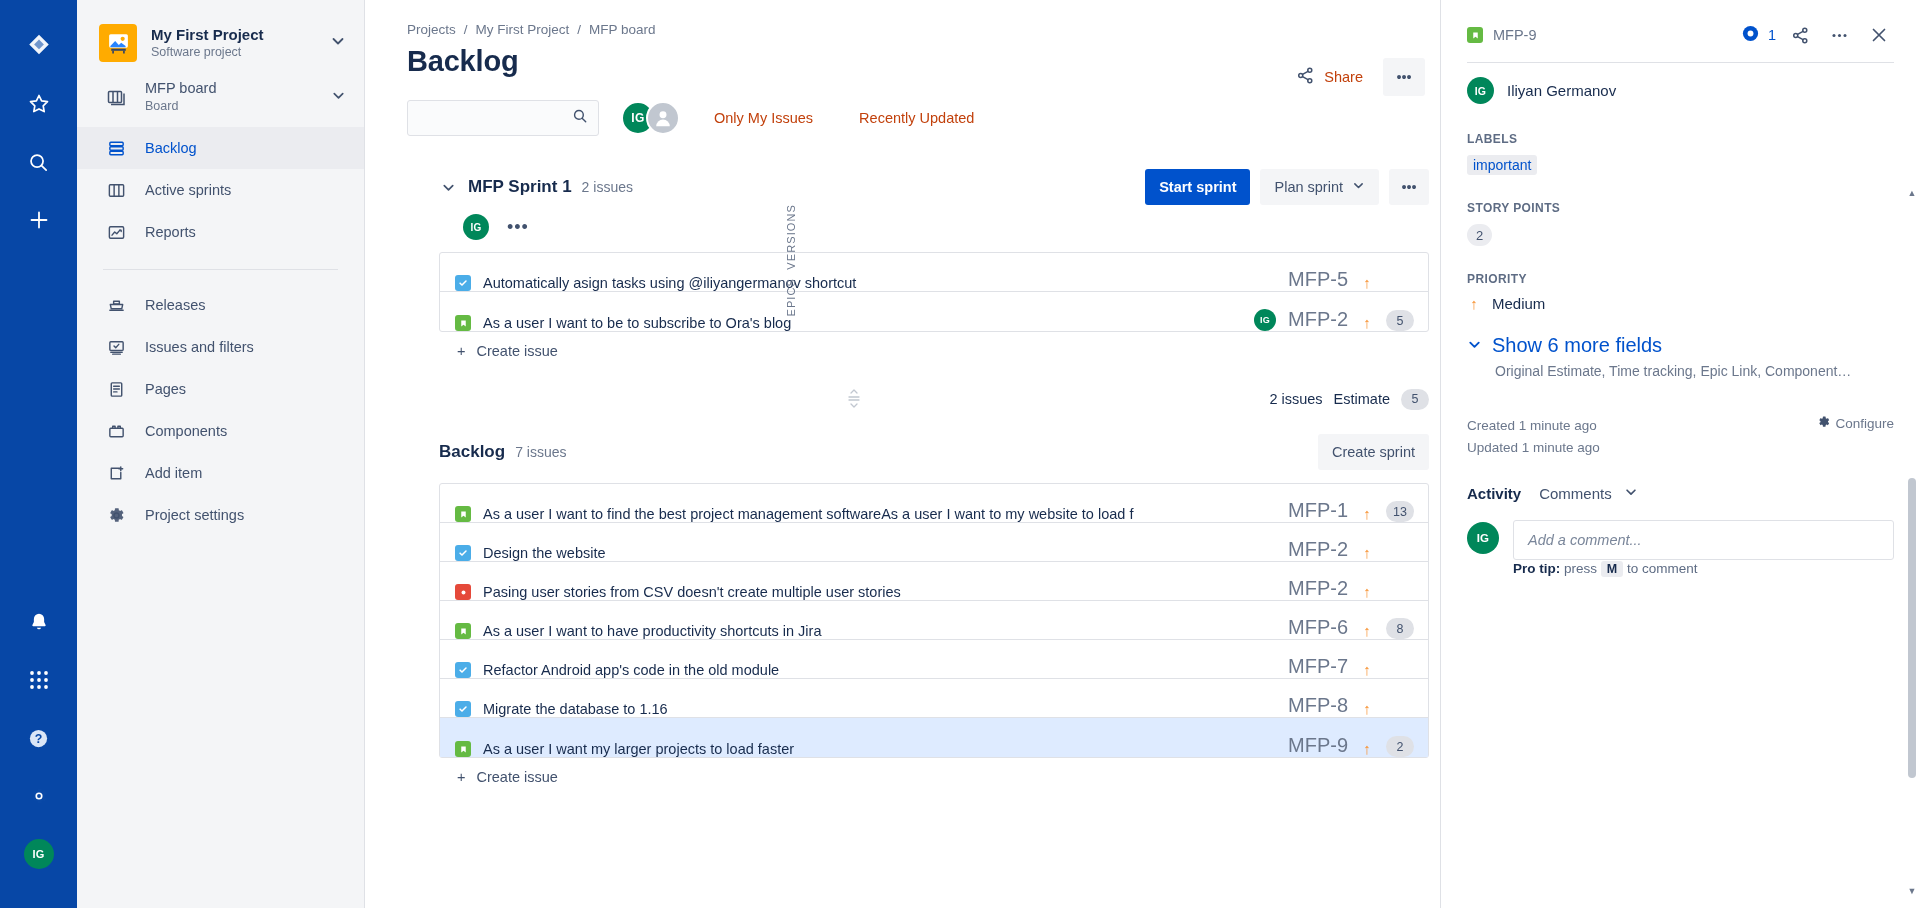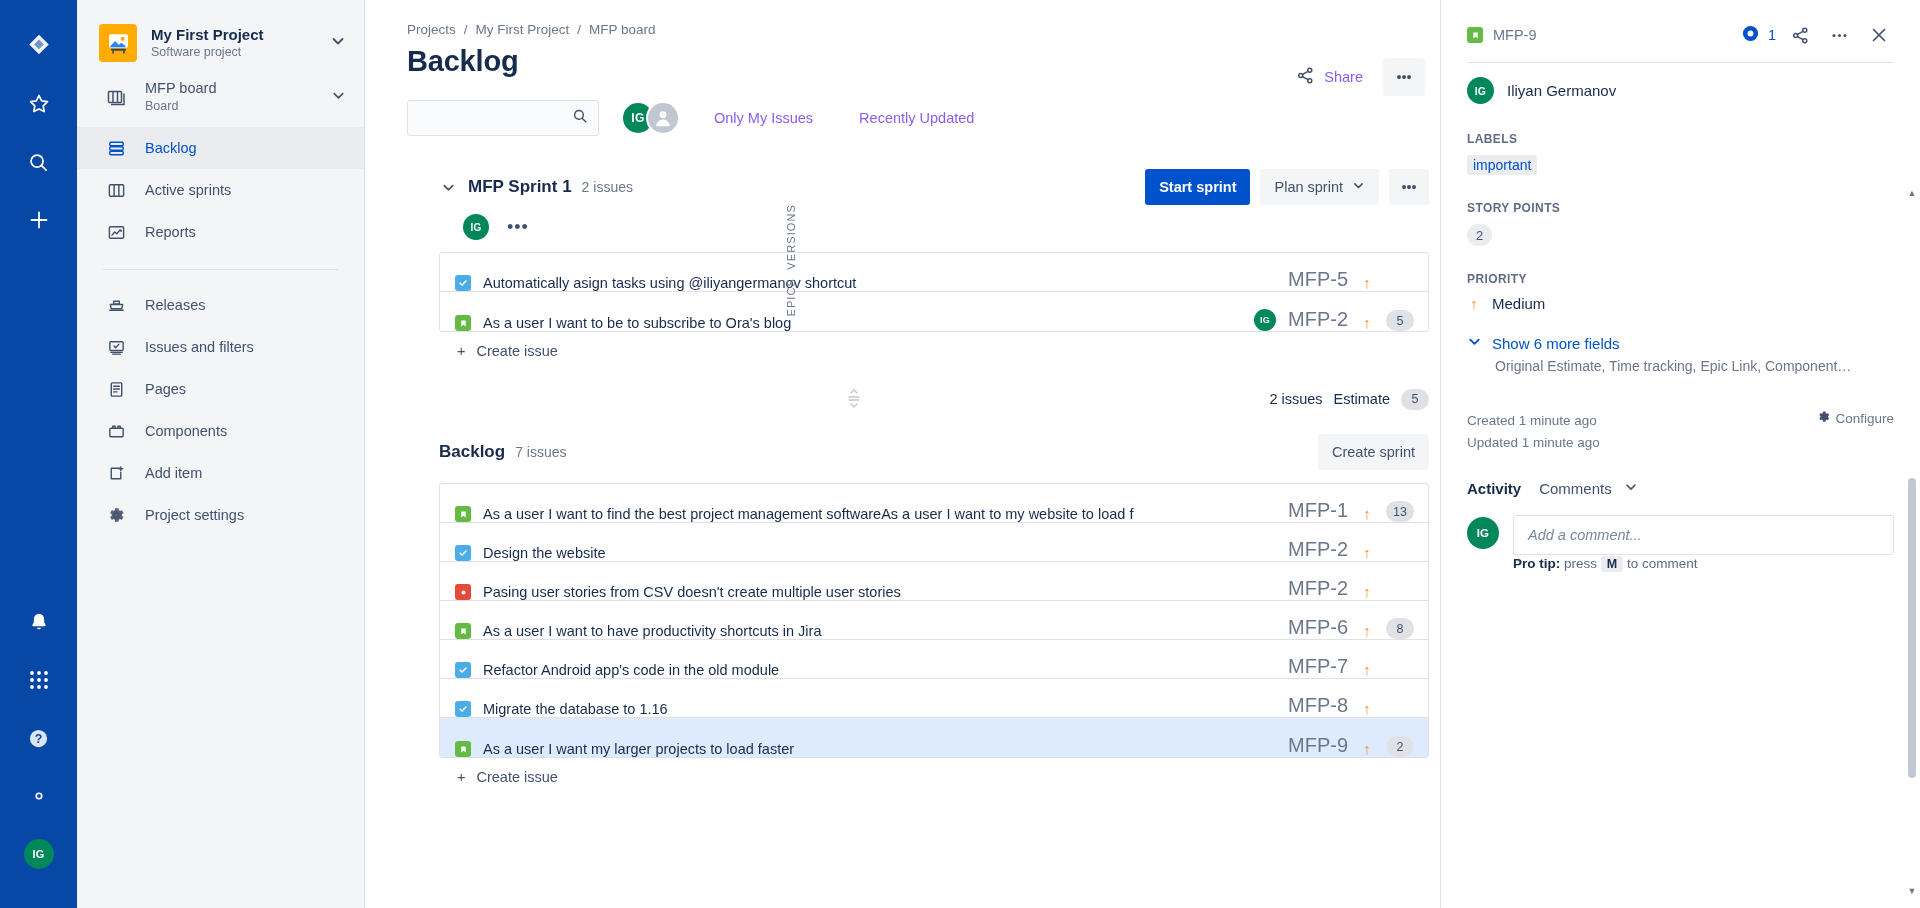--- a/index.html
+++ b/index.html
@@ -75,21 +75,21 @@
     border: 0; outline: none; background: transparent; flex: 1 1 auto;
     font-size: 14px; font-family: inherit; color: #172b4d; min-width: 0;
   }
   .av-group { display: flex; align-items: center; margin-left: 22px; }
   .av-group .avatar { width: 34px; height: 34px; font-size: 12px; border: 2px solid #fff; }
   .av-anon {
     width: 34px; height: 34px; border-radius: 50%; background: #c1c7d0;
     margin-left: -9px; border: 2px solid #fff; display: flex; align-items: center; justify-content: center;
   }
   .filt-btn {
-    font-size: 14.5px; color: #8b5cf6; padding: 8px 12px; margin-left: 22px;
+    font-size: 14.5px; color: #c2410c; padding: 8px 12px; margin-left: 22px;
     border-radius: 3px; cursor: pointer;
   }
 
   
   .vtabs { position: absolute; left: 418px; top: 200px; width: 22px; }
   .vtab {
     writing-mode: vertical-rl; transform: rotate(180deg);
     font-size: 11px; letter-spacing: 1.1px; color: #6b778c;
     padding: 4px 2px; cursor: pointer; text-transform: uppercase;
   }
@@ -163,21 +163,21 @@
   .assignee { display: flex; align-items: center; gap: 13px; margin-bottom: 28px; }
   .assignee .avatar { width: 27px; height: 27px; font-size: 10.5px; }
   .assignee-name { font-size: 15px; color: #172b4d; }
   .fld-label { font-size: 12px; font-weight: 600; letter-spacing: .4px; color: #5e6c84; margin-bottom: 9px; }
   .fld-block { margin-bottom: 26px; }
   .lbl-chip { display: inline-block; background: #ebecf0; color: #0052cc; font-size: 14px;
     padding: 2px 6px; border-radius: 3px; cursor: pointer; }
   .sp-chip { display: inline-flex; align-items: center; justify-content: center; min-width: 25px; height: 22px;
     border-radius: 11px; background: #ebecf0; color: #42526e; font-size: 13px; padding: 0 7px; }
   .prio-row { display: flex; align-items: center; gap: 11px; font-size: 15px; color: #172b4d; }
-  .showmore { display: flex; align-items: center; gap: 10px; color: #0052cc; font-size: 15px; cursor: pointer; }
+  .showmore { display: flex; align-items: center; gap: 10px; color: #0052cc; font-size: 20px; cursor: pointer; }
   .showmore-sub { font-size: 14px; color: #6b778c; margin: 6px 0 0 28px; }
   .times { display: flex; align-items: flex-start; margin-top: 36px; }
   .times-l { font-size: 13.5px; color: #6b778c; line-height: 22px; flex: 1 1 auto; }
   .configure { display: flex; align-items: center; gap: 4px; font-size: 13.5px; color: #6b778c; cursor: pointer; }
   .activity { display: flex; align-items: center; gap: 18px; margin-top: 26px; }
   .act-lbl { font-size: 15px; font-weight: 700; color: #172b4d; }
   .act-tab { display: flex; align-items: center; gap: 12px; font-size: 15px; color: #42526e; cursor: pointer; }
   .comment-row { display: flex; gap: 14px; margin-top: 18px; align-items: flex-start; }
   .comment-row .avatar { width: 32px; height: 32px; font-size: 11.5px; flex: 0 0 32px; margin-top: 2px; }
   .comment-col { flex: 1 1 auto; }

